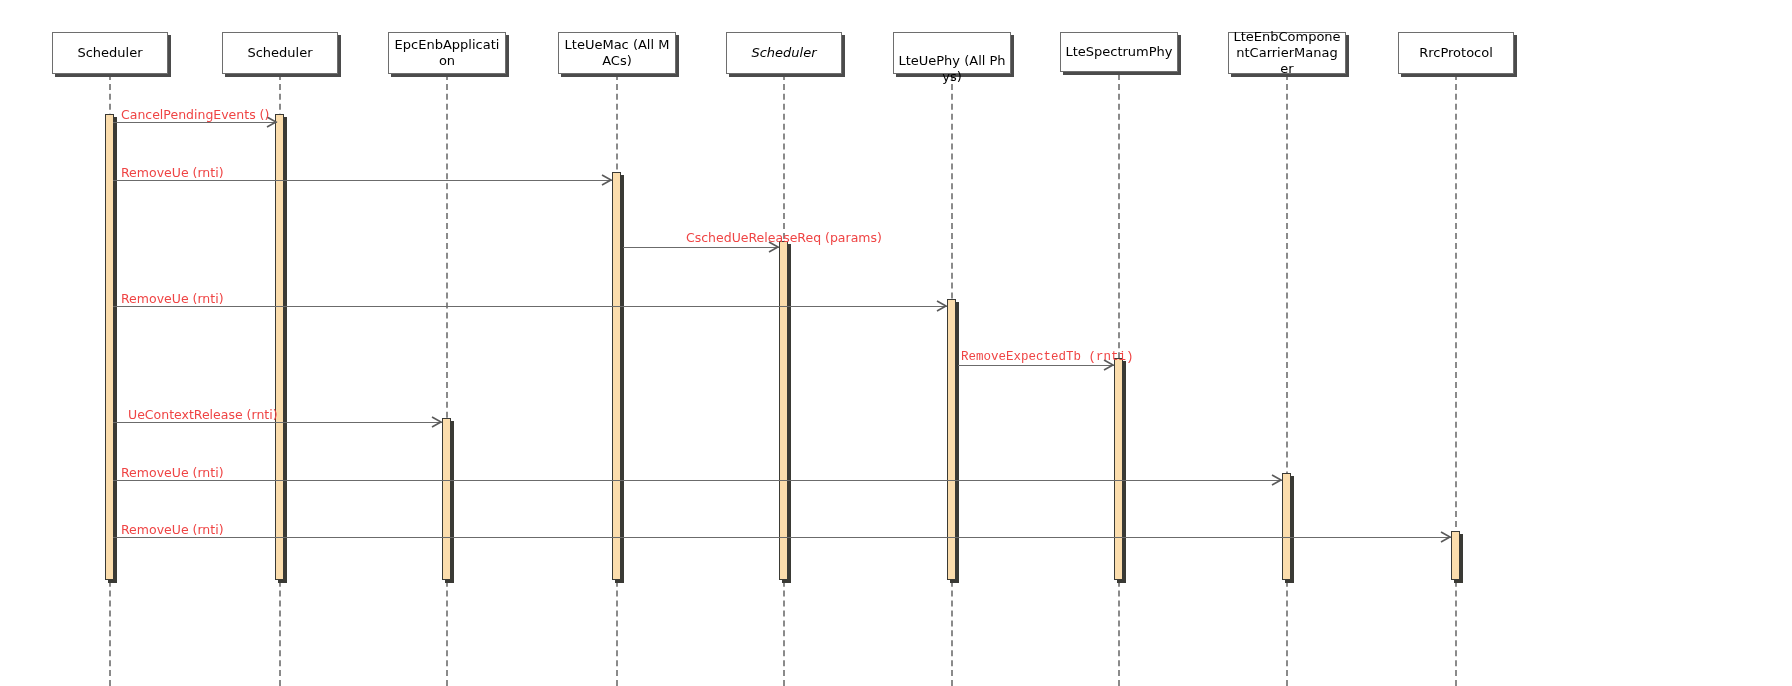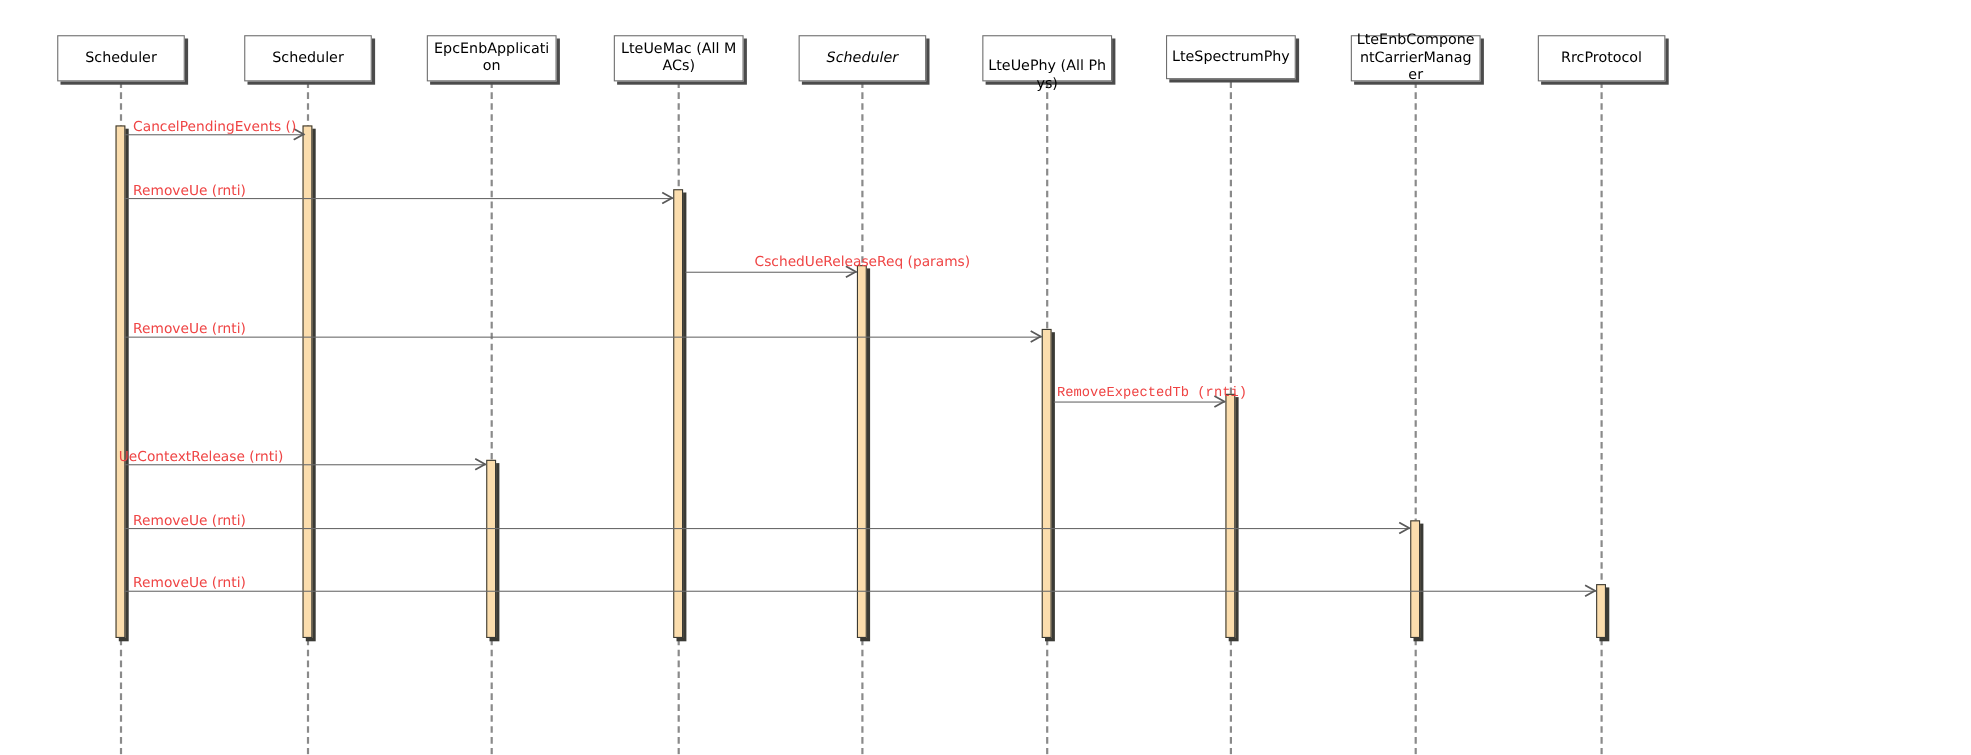--- a/index.html
+++ b/index.html
@@ -129,21 +129,21 @@
           <path d="M1 1 L10 6 L1 11" fill="none" stroke="#5a5a5a" stroke-width="1.6"></path>
         </svg>
       </div>
       <div class="msg-label" style="left: 961px; top: 350px; font-family: Liberation Mono, monospace;">RemoveExpectedTb (rnti)</div>
       <div class="msg" style="left: 113px; top: 422px; width: 329px;"></div>
       <div class="arrowhead" style="left: 431px; top: 416px;">
         <svg width="12" height="12" viewBox="0 0 12 12">
           <path d="M1 1 L10 6 L1 11" fill="none" stroke="#5a5a5a" stroke-width="1.6"></path>
         </svg>
       </div>
-      <div class="msg-label" style="left: 108px; top: 407px;">UeContextRelease (rnti)</div>
+      <div class="msg-label" style="left: 128px; top: 407px;">UeContextRelease (rnti)</div>
       <div class="msg" style="left: 113px; top: 480px; width: 1169px;"></div>
       <div class="arrowhead" style="left: 1271px; top: 474px;">
         <svg width="12" height="12" viewBox="0 0 12 12">
           <path d="M1 1 L10 6 L1 11" fill="none" stroke="#5a5a5a" stroke-width="1.6"></path>
         </svg>
       </div>
       <div class="msg-label" style="left: 121px; top: 465px;">RemoveUe (rnti)</div>
       <div class="msg" style="left: 113px; top: 537px; width: 1338px;"></div>
       <div class="arrowhead" style="left: 1440px; top: 531px;">
         <svg width="12" height="12" viewBox="0 0 12 12">

